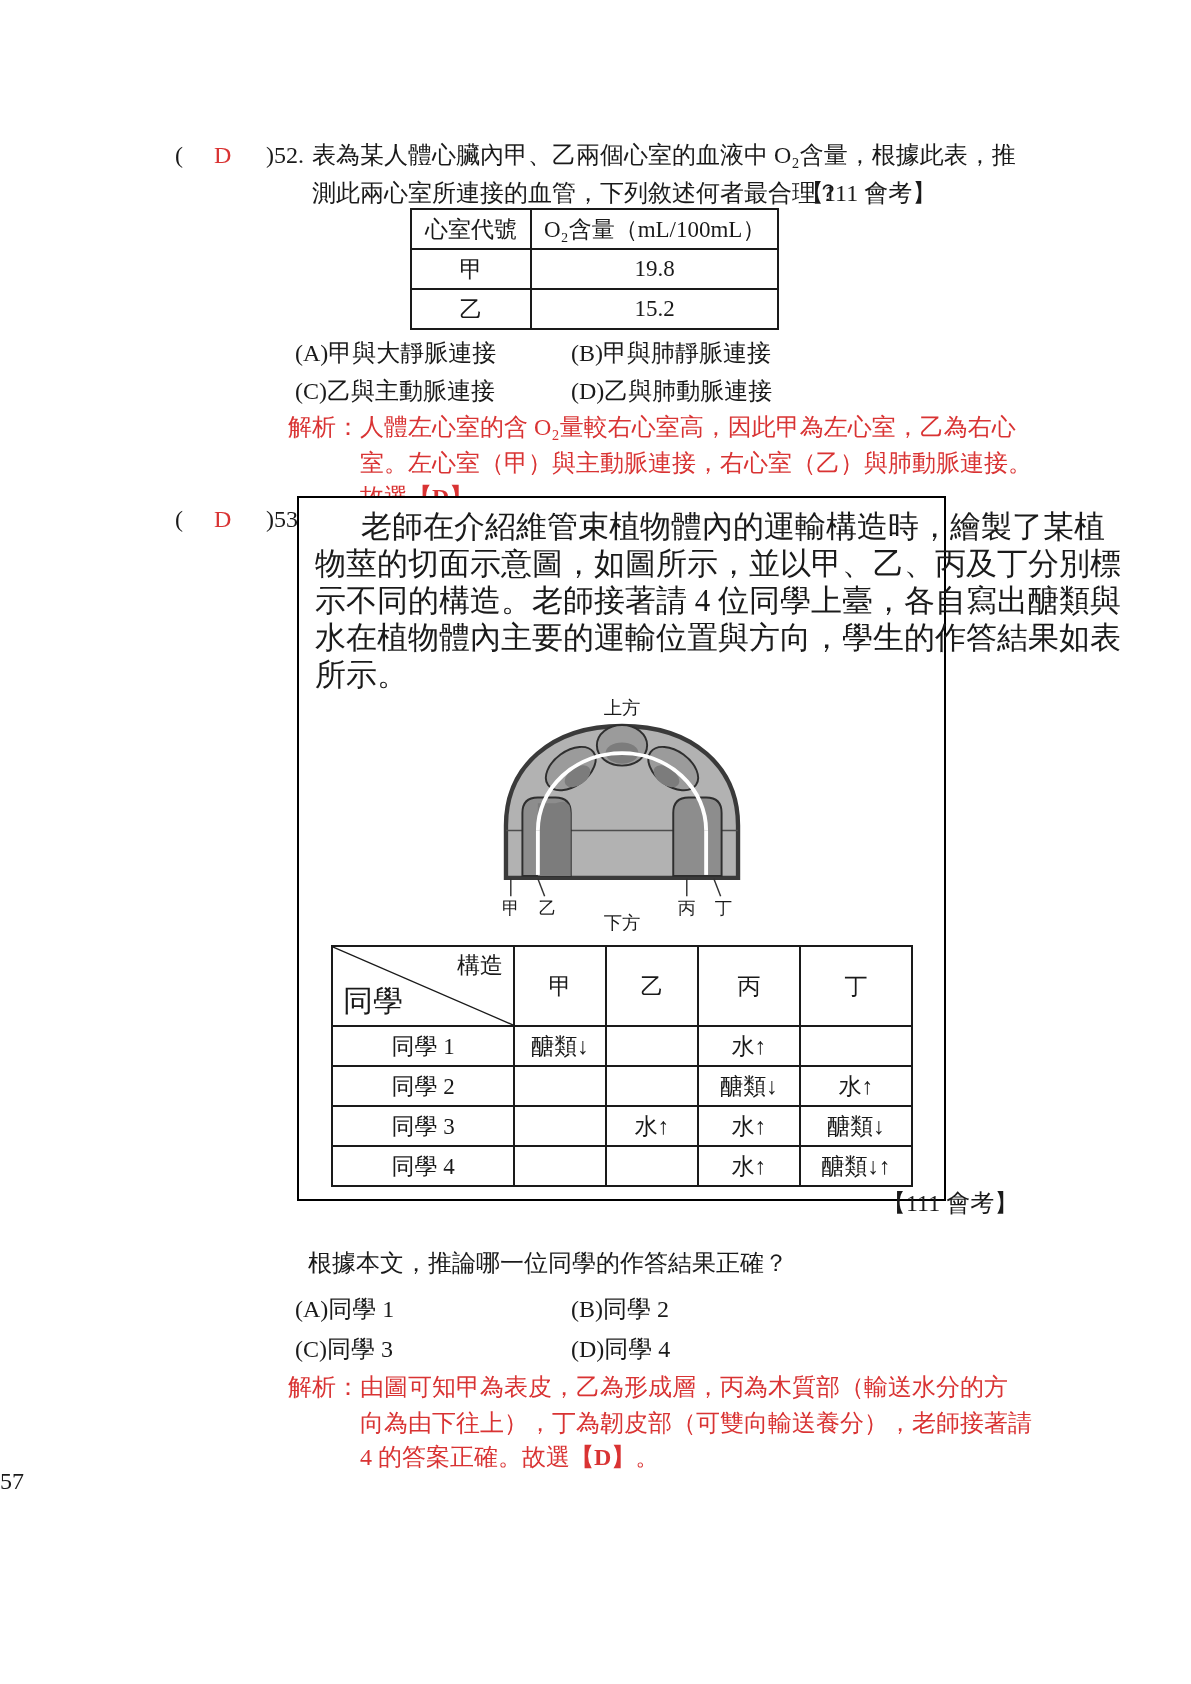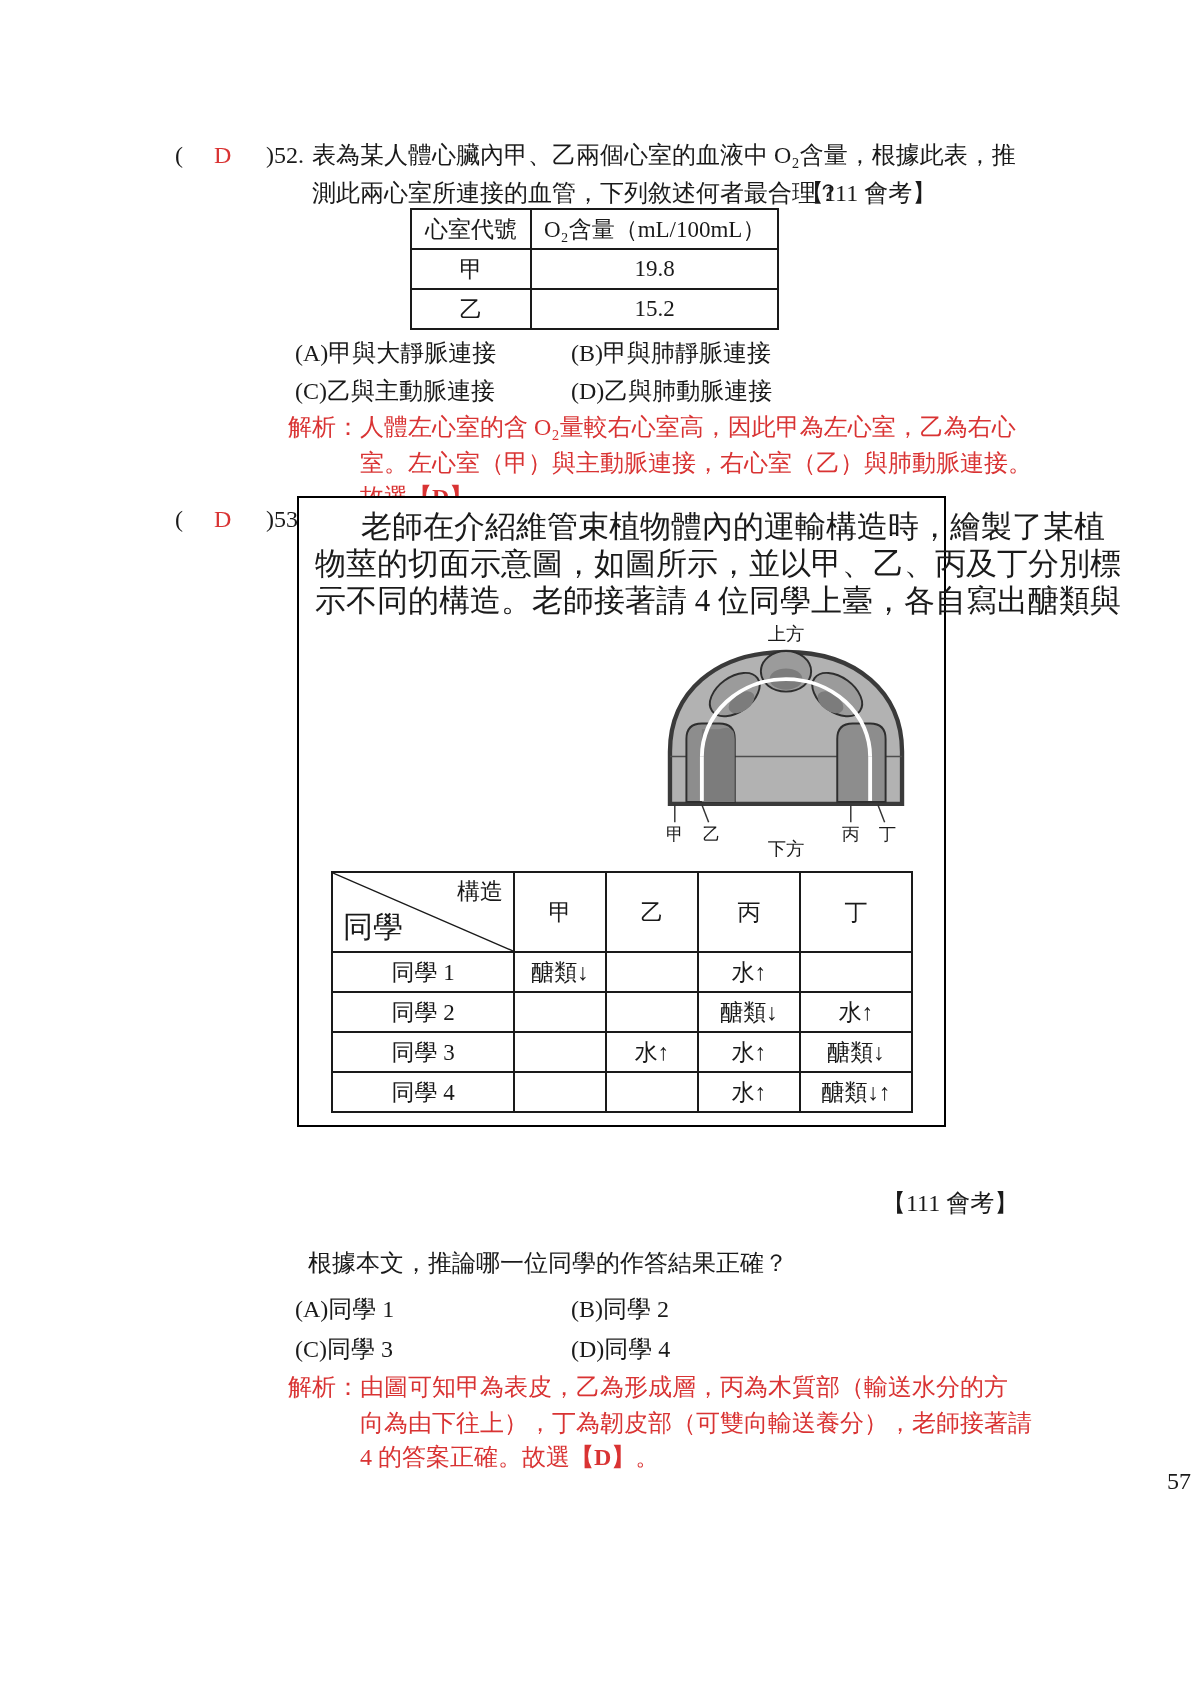--- a/index.html
+++ b/index.html
@@ -16,35 +16,35 @@
   
   .qtable { border-collapse:collapse; position:absolute; left:410px; top:208px; background:#fff; }
   .qtable td { border:2px solid var(--table-line,#1a1a1a); text-align:center; vertical-align:middle;
                font-size:23px; height:38px; padding:0 12px; white-space:nowrap; }
 
   
   .qbox { position:absolute; left:297px; top:496px; width:613px;
           border:2.5px solid #000; padding:10px 16px 12px 16px; background:#fff; }
   .pline { font-size:31px; line-height:37px; white-space:nowrap; }
   .pline.first { padding-left:46px; }
-  .diagwrap { text-align:right; margin-top:4px; }
+  .diagwrap { text-align:center; margin-top:4px; }
 
   
   .stable { border-collapse:collapse; margin:10px 0 0 16px; }
   .stable td { border:2px solid var(--table-line,#1a1a1a); text-align:center; vertical-align:middle;
                font-size:23px; white-space:nowrap; padding:0 4px; }
   .stable tr.hdr td { height:62px; }
   .stable tr.drow td { height:38px; }
   td.corner { position:relative; padding:8px; }
   .cdiag { position:absolute; left:0; top:0; width:100%; height:100%; }
   .ctop { position:absolute; top:3px; right:10px; font-size:23px; }
   .cbot { position:absolute; bottom:3px; left:10px; font-size:30px; }
 
   svg text { font-family:"Liberation Serif","DejaVu Serif",serif; fill:#1a1a1a; }
-  .pagenum { position:absolute; left:0; top:1468px; width:100%; text-align:right; font-size:24px; }
+  .pagenum { position:absolute; left:0; top:1468px; width:100%; text-align:left; font-size:24px; }
 </style>
 </head>
 <body>
 
 <span class="abs t" style="left:175px;top:138px">(</span>
 <span class="abs t red" style="left:214px;top:138px">D</span>
 <span class="abs t" style="left:266px;top:138px">)52.</span>
 <span class="abs t" style="left:312px;top:138px">表為某人體心臟內甲、乙兩個心室的血液中 O₂含量，根據此表，推</span>
 <span class="abs t" style="left:312px;top:176px">測此兩心室所連接的血管，下列敘述何者最合理？</span>
 <span class="abs t" style="left:800px;top:176px">【111 會考】</span>
@@ -80,20 +80,22 @@
 <span class="abs t red" style="left:360px;top:480px"><span>故選</span><span class="ab">【D】</span><span>。</span></span>
 
 <span class="abs t" style="left:175px;top:502px">(</span>
 <span class="abs t red" style="left:214px;top:502px">D</span>
 <span class="abs t" style="left:266px;top:502px">)53.</span>
 
 <div class="qbox">
   <div class="pline first">老師在介紹維管束植物體內的運輸構造時，繪製了某植</div>
   <div class="pline">物莖的切面示意圖，如圖所示，並以甲、乙、丙及丁分別標</div>
   <div class="pline">示不同的構造。老師接著請 4 位同學上臺，各自寫出醣類與</div>
+  <div class="pline">水在植物體內主要的運輸位置與方向，學生的作答結果如表</div>
+  <div class="pline">所示。</div>
 
   <div class="diagwrap">
     <svg width="284" height="234" viewBox="0 0 290 242">
       <text x="145" y="18" font-size="19" text-anchor="middle">上方</text>
 
       <path d="M25,187 L25,133 C25,72 72,30 145,30 C218,30 265,72 265,133 L265,187 Z" fill="#b2b2b2" stroke="#3a3a3a" stroke-width="4.5"></path>
       <line x1="25" y1="138" x2="265" y2="138" stroke="#4d4d4d" stroke-width="1.5"></line>
 
       <path d="M42,185 L42,120 Q42,104 58,104 L76,104 Q92,104 92,120 L92,185 Z" fill="#8d8d8d" stroke="#2e2e2e" stroke-width="2"></path>
       <path d="M198,185 L198,120 Q198,104 214,104 L232,104 Q248,104 248,120 L248,185 Z" fill="#8d8d8d" stroke="#2e2e2e" stroke-width="2"></path>

